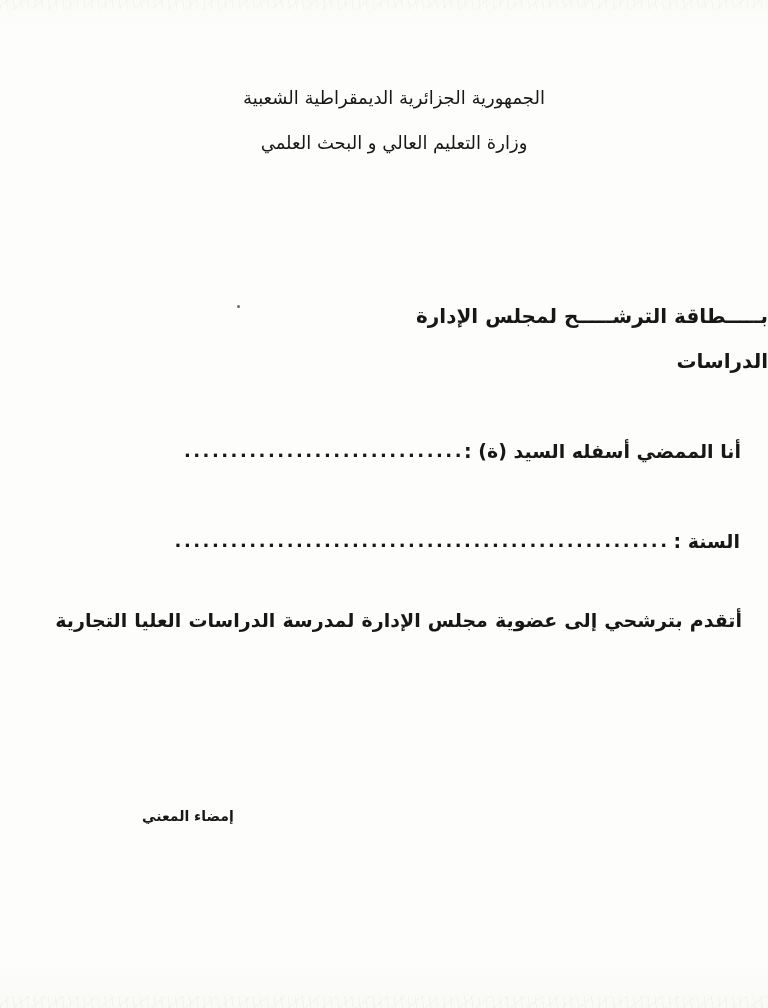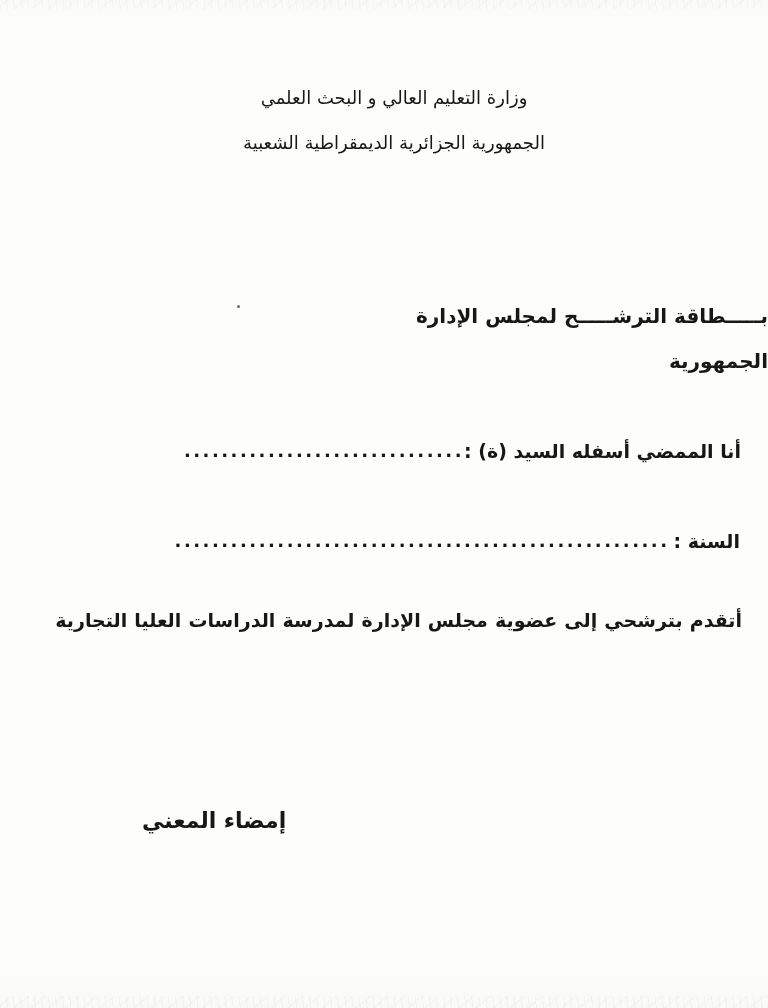--- a/index.html
+++ b/index.html
@@ -92,38 +92,38 @@
     font-weight: bold;
     white-space: nowrap;
     letter-spacing: 0;
     word-spacing: 0.5px;
   }
 
   .signature {
     position: absolute;
     top: 808px;
     left: 142px;
-    font-size: 22px;
+    font-size: 14px;
     font-weight: bold;
   }
 </style>
 </head>
 <body>
 
 <div class="speckle top"></div>
 <div class="speckle bottom"></div>
 <div class="stray-dot"></div>
 
 <div class="header-block">
+  <div>الجمهورية الجزائرية الديمقراطية الشعبية</div>
   <div>وزارة التعليم العالي و البحث العلمي</div>
-  <div>الجمهورية الجزائرية الديمقراطية الشعبية</div>
 </div>
 
 <div class="title-line title-main">بـــــطاقة الترشـــــح لمجلس الإدارة</div>
-<div class="title-line title-sub">الجمهورية</div>
+<div class="title-line title-sub">الدراسات</div>
 
 <div class="form-line line-undersigned" dir="rtl">
   <span class="label">أنا الممضي أسفله السيد (ة) :</span>
   <span class="dots">...........................................................................</span>
 </div>
 
 <div class="form-line line-year" dir="rtl">
   <span class="label">السنة :</span>
   <span class="dots">.....................................................................................................</span>
 </div>

